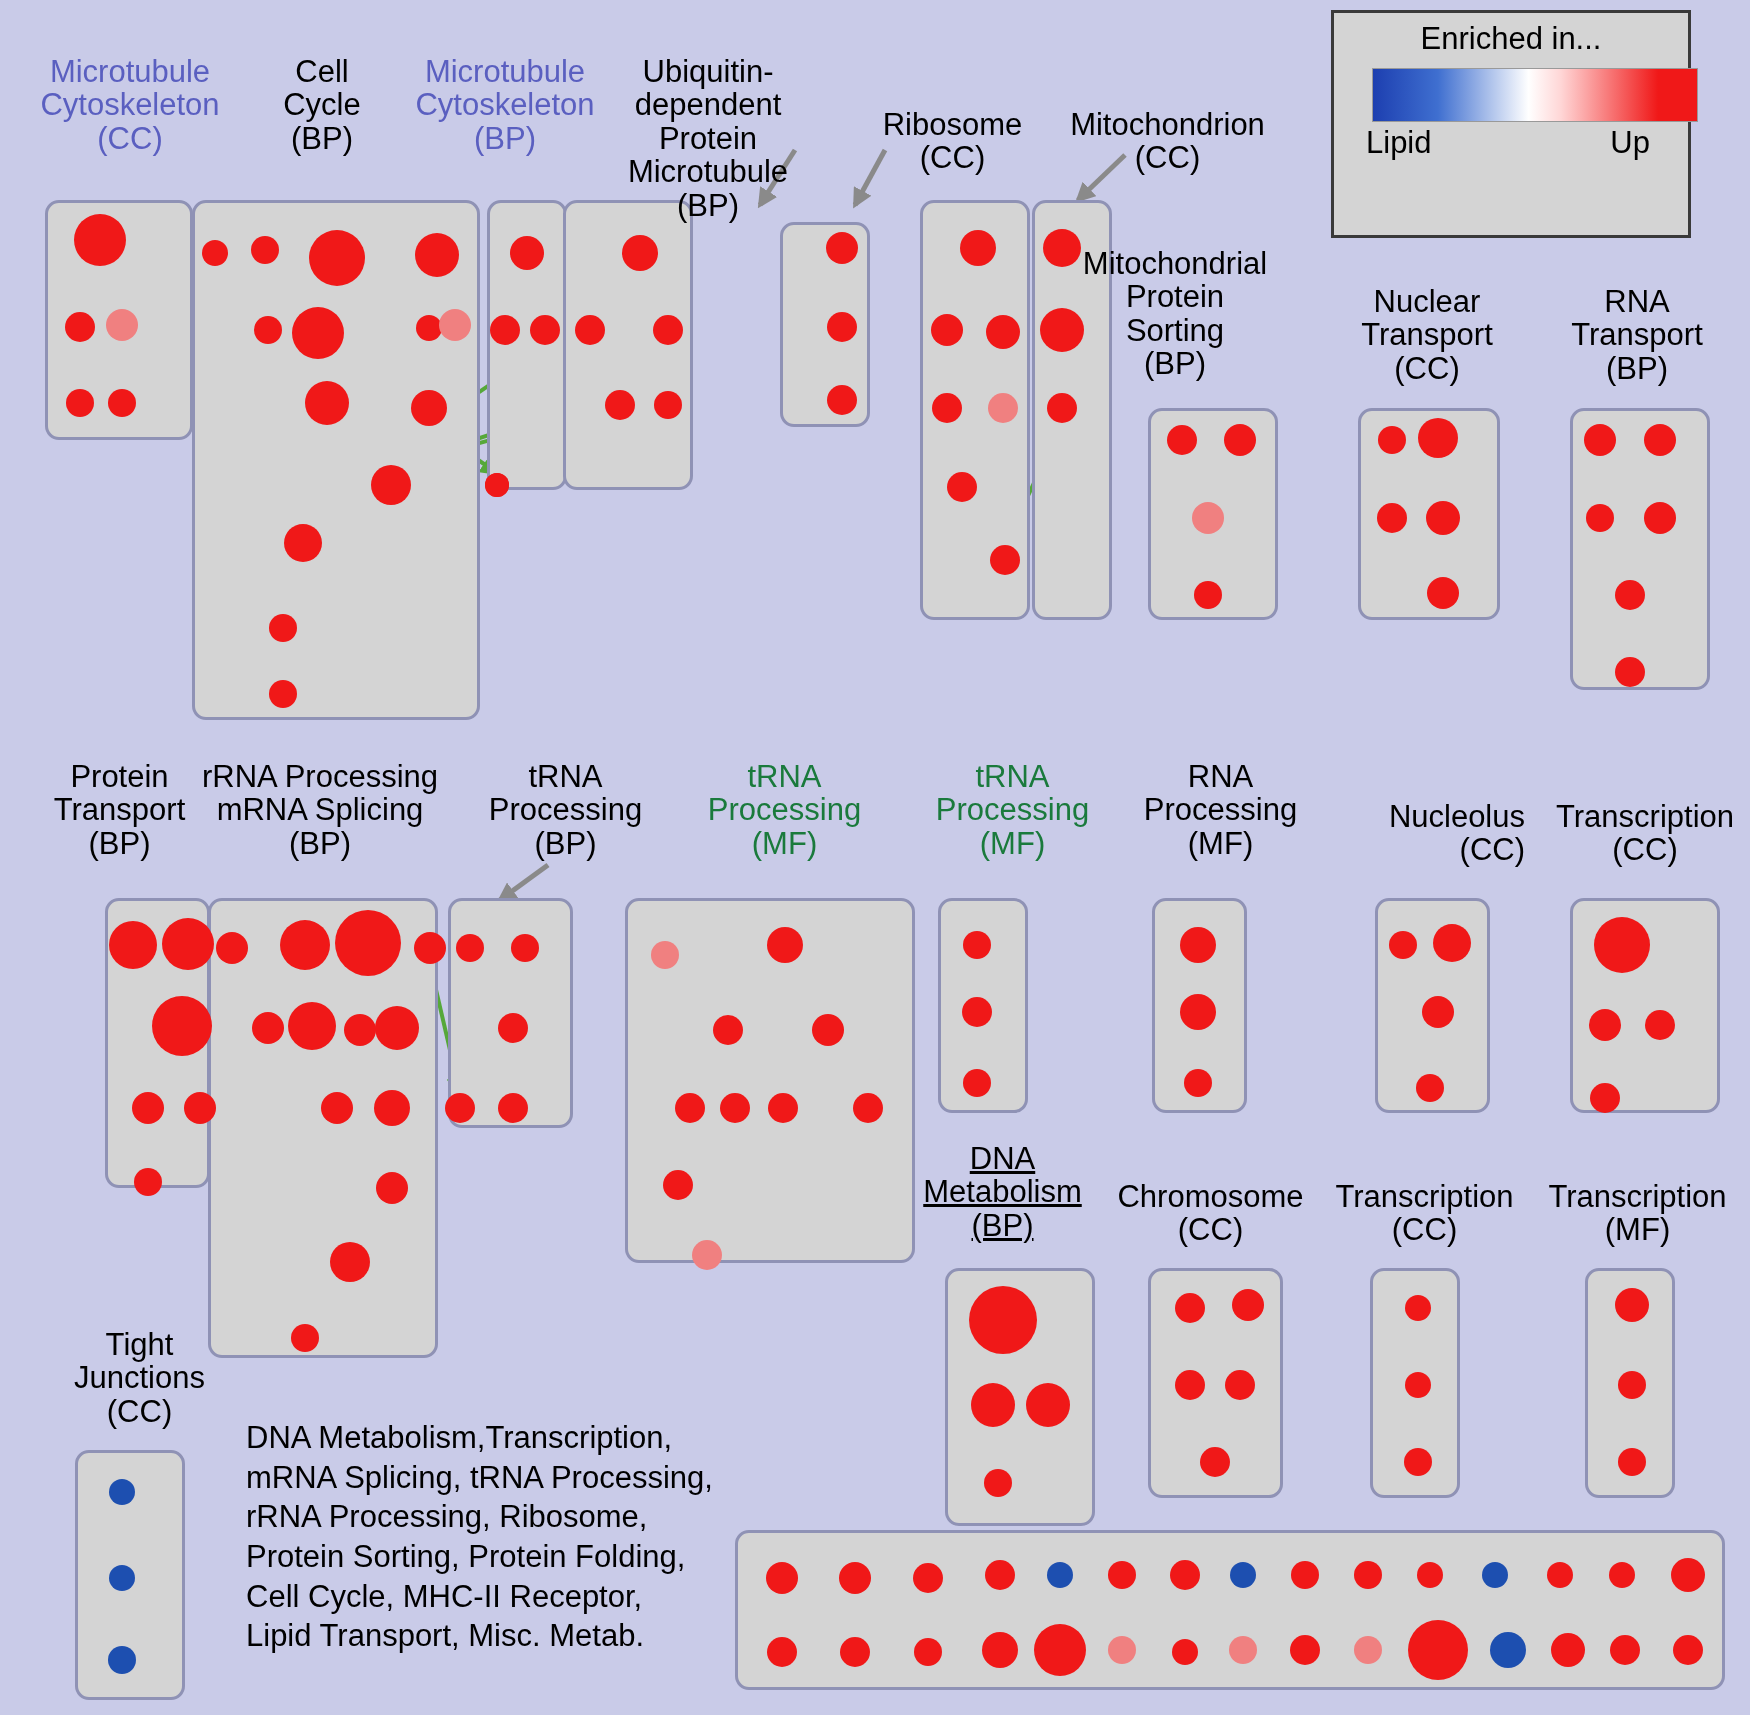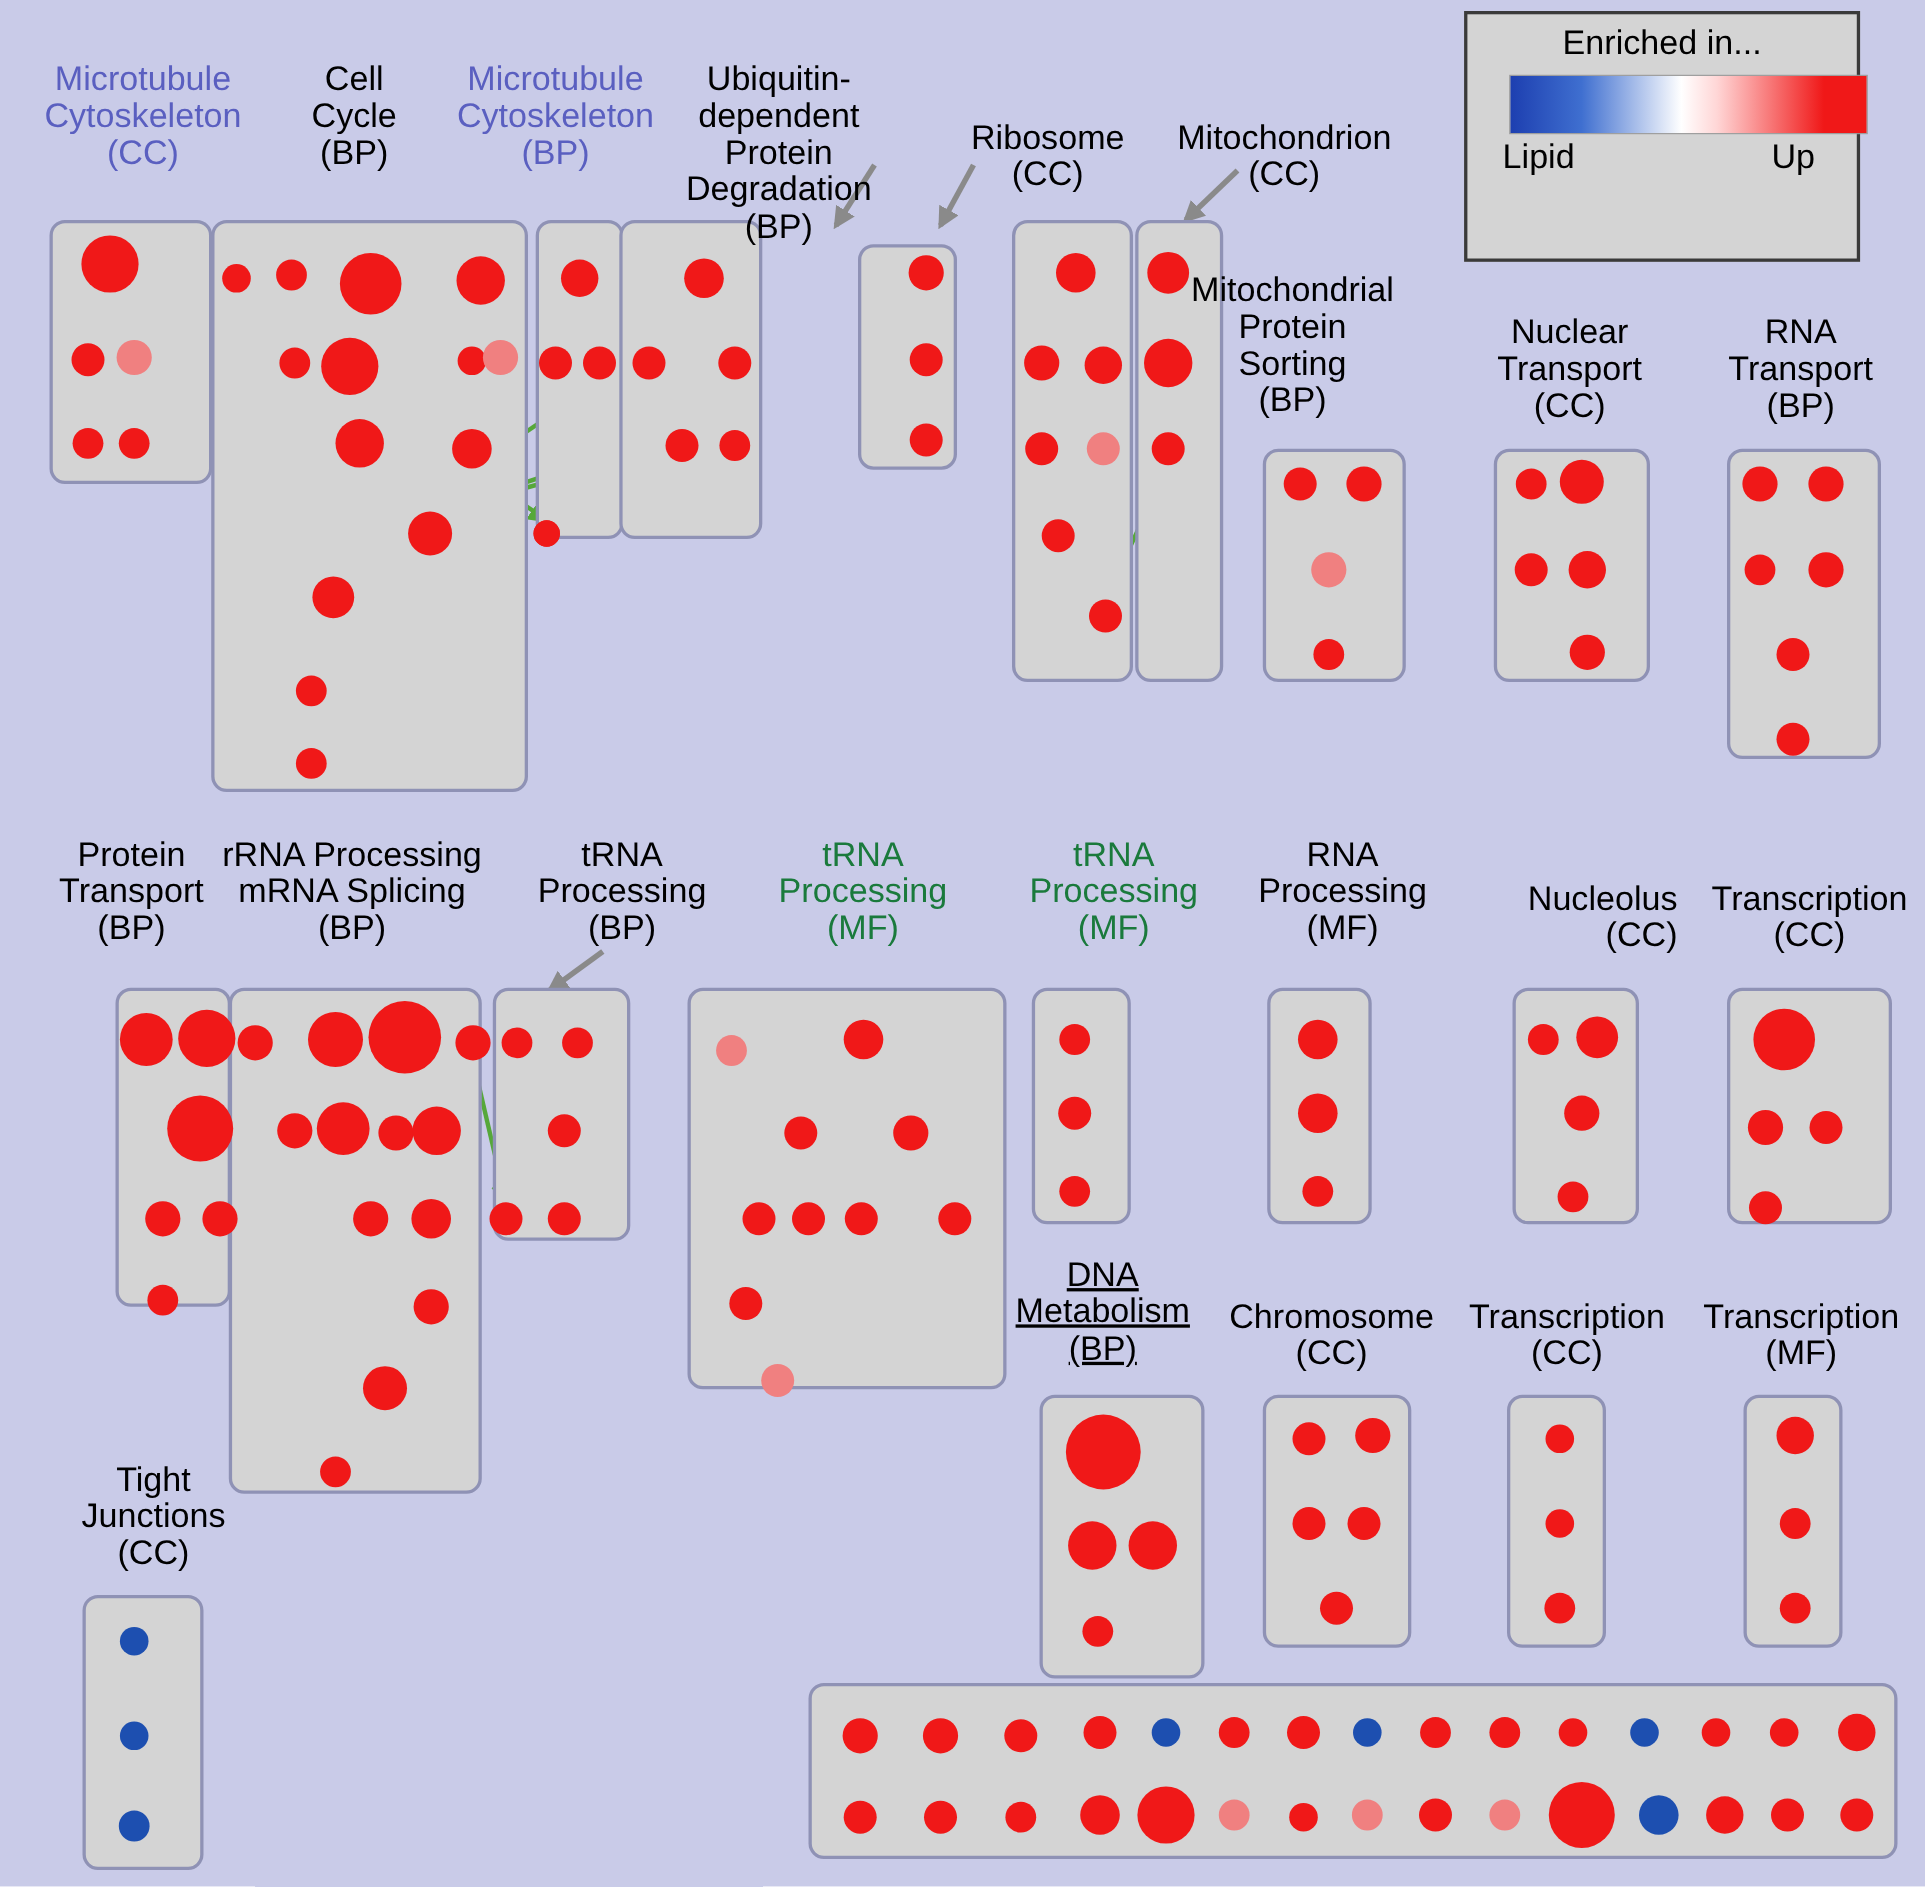--- a/index.html
+++ b/index.html
@@ -422,21 +422,21 @@
 (CC)</div>
       <div class="label" style="left: 252px; top: 55px; width: 140px;">Cell
 Cycle
 (BP)</div>
       <div class="label blue" style="left: 405px; top: 55px; width: 200px;">Microtubule
 Cytoskeleton
 (BP)</div>
       <div class="label" style="left: 613px; top: 55px; width: 190px;">Ubiquitin-
 dependent
 Protein
-Degradation
+Microtubule
 (BP)</div>
       <div class="label" style="left: 870px; top: 108px; width: 165px;">Ribosome
 (CC)</div>
       <div class="label" style="left: 1060px; top: 108px; width: 215px;">Mitochondrion
 (CC)</div>
       <div class="label" style="left: 1070px; top: 247px; width: 210px;">Mitochondrial
 Protein
 Sorting
 (BP)</div>
       <div class="label" style="left: 1337px; top: 285px; width: 180px;">Nuclear
@@ -474,20 +474,26 @@
 (CC)</div>
       <div class="label" style="left: 1322px; top: 1180px; width: 205px;">Transcription
 (CC)</div>
       <div class="label" style="left: 1535px; top: 1180px; width: 205px;">Transcription
 (MF)</div>
       <div class="label" style="left: 52px; top: 1328px; width: 175px;">Tight
 Junctions
 (CC)</div>
     </div>
 
+  <div id="bigtext">DNA Metabolism,Transcription,
+mRNA Splicing, tRNA Processing,
+rRNA Processing, Ribosome,
+Protein Sorting, Protein Folding,
+Cell Cycle, MHC-II Receptor,
+Lipid Transport, Misc. Metab.</div>
 
   <div id="legend">
     <div class="leg-title">Enriched in...</div>
     <div class="bar"></div>
     <div class="leg-down">Lipid</div>
     <div class="leg-up">Up</div>
   </div>
 
 </div>
 

